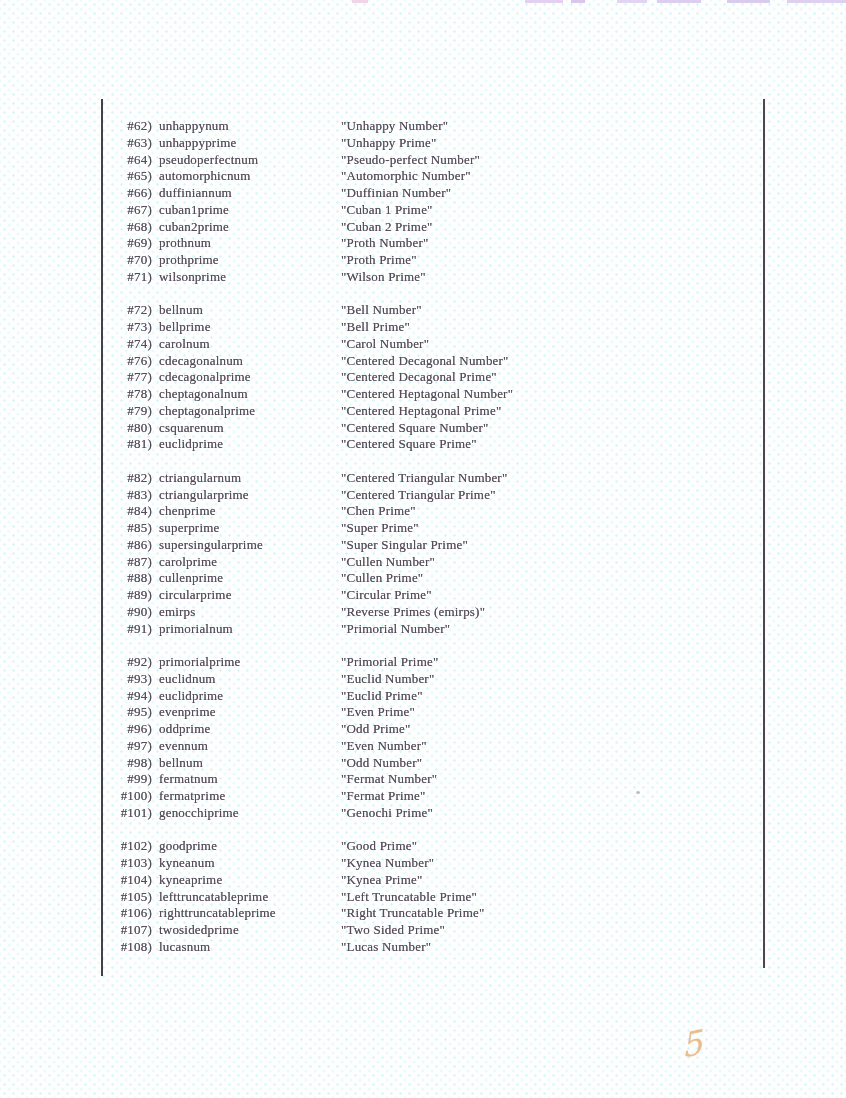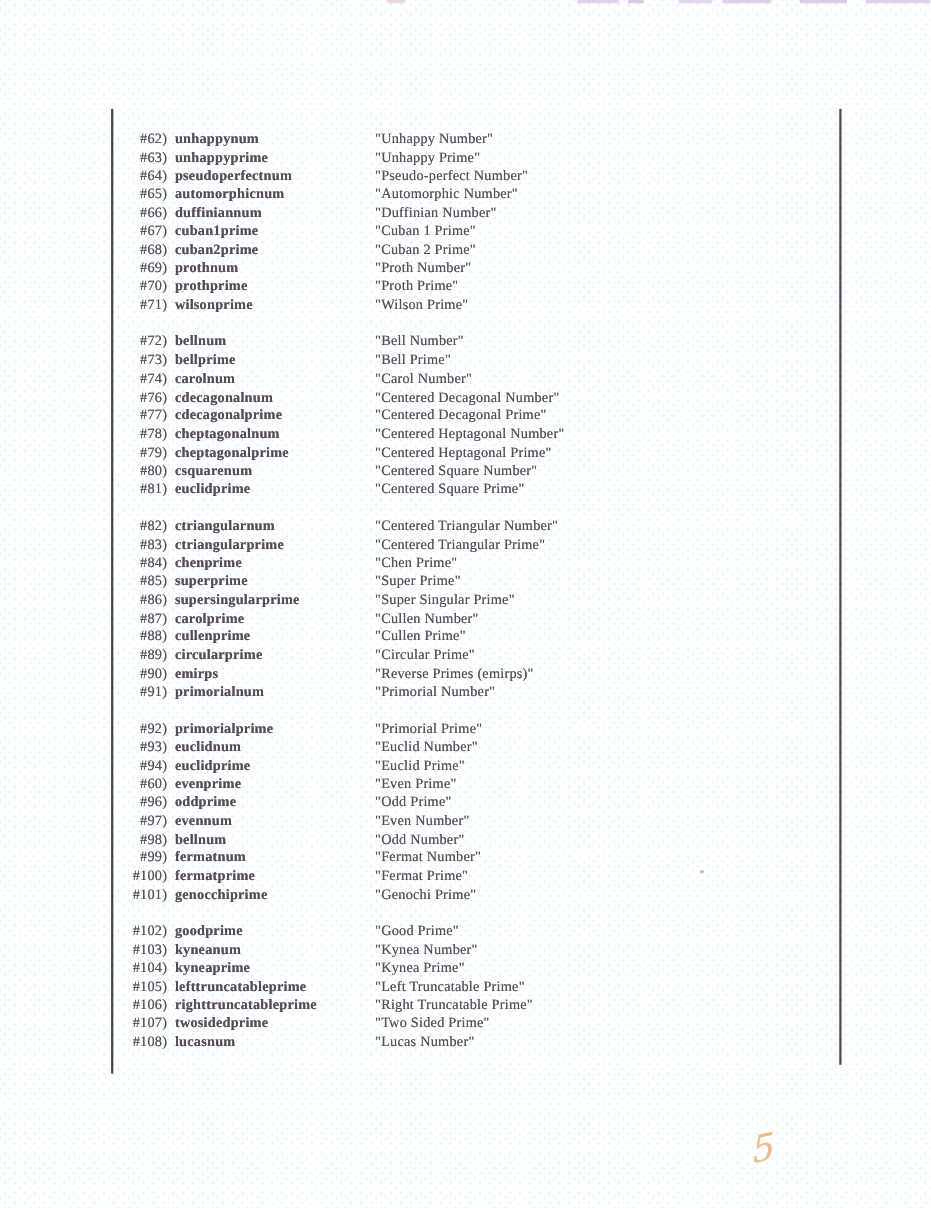--- a/index.html
+++ b/index.html
@@ -60,21 +60,21 @@
     height: 16.75px;
     line-height: 16.75px;
     white-space: nowrap;
   }
   .num {
     position: absolute;
     left: 96px;
     width: 44px;
     text-align: right;
   }
-  .id    { position: absolute; left: 147px; font-weight: bold; }
+  .id    { position: absolute; left: 147px; }
   .label { position: absolute; left: 329px; }
 
   
   .speck {
     position: absolute;
     left: 636px;
     top: 791px;
     width: 4px;
     height: 3px;
     border-radius: 50%;
@@ -272,21 +272,21 @@
           <span class="num">#93)</span>
           <span class="id">euclidnum</span>
           <span class="label">"Euclid Number"</span>
         </div>
         <div class="row">
           <span class="num">#94)</span>
           <span class="id">euclidprime</span>
           <span class="label">"Euclid Prime"</span>
         </div>
         <div class="row">
-          <span class="num">#60)</span>
+          <span class="num">#95)</span>
           <span class="id">evenprime</span>
           <span class="label">"Even Prime"</span>
         </div>
         <div class="row">
           <span class="num">#96)</span>
           <span class="id">oddprime</span>
           <span class="label">"Odd Prime"</span>
         </div>
         <div class="row">
           <span class="num">#97)</span>

